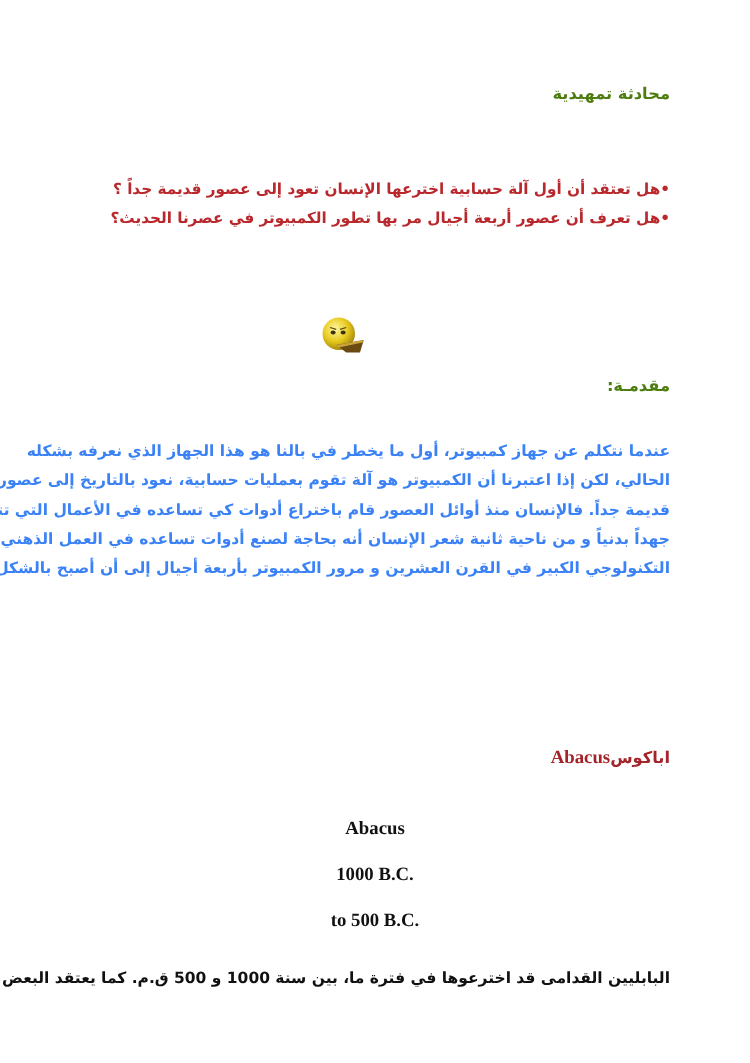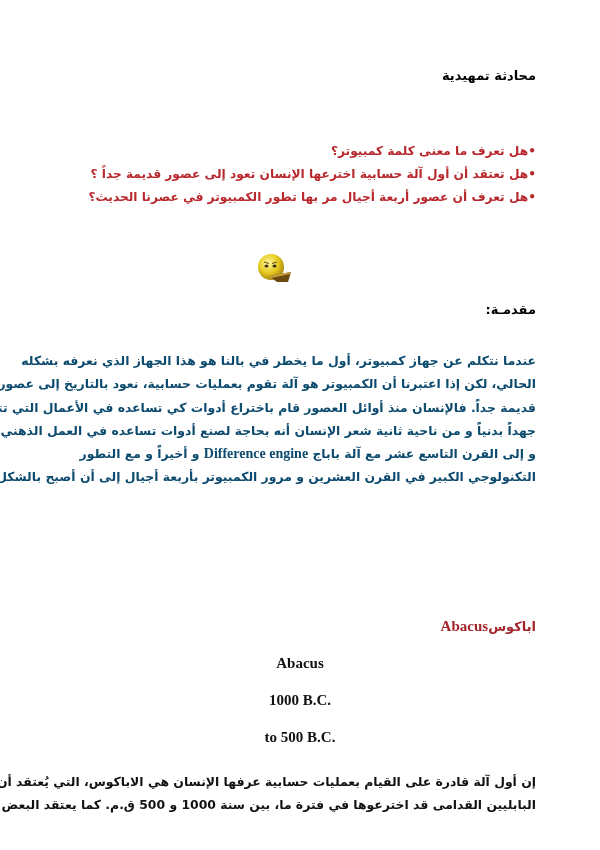--- a/index.html
+++ b/index.html
@@ -2,43 +2,43 @@
 <html><head>
 <meta charset="utf-8">
 <style>
   html, body { margin: 0; padding: 0; }
   body {
     width: 600px; height: 850px; background: #ffffff; position: relative; overflow: hidden;
     font-family: "DejaVu Sans", "Liberation Sans", sans-serif;
   }
   .rtl { direction: rtl; text-align: right; }
   .red-title {
-    position: absolute; color: #000000; font-weight: bold; font-size: 13px;
+    position: absolute; color: #4d7c0f; font-weight: bold; font-size: 13px;
     font-family: "DejaVu Sans", sans-serif;
   }
   #intro-title { top: 68px; right: 64px; }
   .questions {
     position: absolute; top: 140px; right: 64px; width: 480px;
     color: #b8282c; font-weight: bold; font-size: 12.2px; line-height: 23px;
     font-family: "DejaVu Sans", sans-serif;
   }
   .questions div { white-space: nowrap; }
   .smiley {
     position: absolute; top: 252px; left: 255px; width: 34px; height: 34px;
   }
   #muqaddima-title { top: 302px; right: 64px; font-size: 13px; }
   .para {
     position: absolute; top: 349px; right: 64px; width: 500px;
-    color: #0c4a6e; font-weight: bold; font-size: 12.4px; line-height: 23.3px;
+    color: #3b82f6; font-weight: bold; font-size: 12.4px; line-height: 23.3px;
     font-family: "DejaVu Sans", sans-serif;
   }
   .para div { white-space: nowrap; }
   .latin { font-family: "Liberation Serif", serif; font-weight: bold; font-size: 14px; }
   #abacus-title {
-    top: 598px; right: 64px; font-size: 13px; color: #a3242a; margin-top: 20px;
+    top: 598px; right: 64px; font-size: 13px; color: #a3242a;
   }
   #abacus-title .latin { font-size: 15px; color: #a3242a; }
   .center-block {
     position: absolute; left: 0; width: 600px; text-align: center;
     font-family: "Liberation Serif", serif; font-weight: bold; font-size: 15px; color: #111;
   }
   #cb1 { top: 655px; }
   #cb2 { top: 692px; }
   #cb3 { top: 729px; }
   .para2 {
@@ -47,21 +47,20 @@
     font-family: "DejaVu Sans", sans-serif;
   }
   .para2 div { white-space: nowrap; }
 </style>
 </head>
 <body>
 
 <div class="red-title rtl" id="intro-title">محادثة تمهيدية</div>
 
 <div class="questions rtl">
-  <div>•هل تعرف ما معنى كلمة كمبيوتر؟</div>
   <div>•هل تعتقد أن أول آلة حسابية اخترعها الإنسان تعود إلى عصور قديمة جداً ؟</div>
   <div>•هل تعرف أن عصور أربعة أجيال مر بها تطور الكمبيوتر في عصرنا الحديث؟</div>
 </div>
 
 <div class="smiley">
   <svg width="38" height="36" viewBox="0 0 38 36">
     <defs>
       <radialGradient id="g1" cx="40%" cy="35%" r="65%">
         <stop offset="0%" stop-color="#fff7a0"></stop>
         <stop offset="60%" stop-color="#e6c81c"></stop>
@@ -78,26 +77,24 @@
   </svg>
 </div>
 
 <div class="red-title rtl" id="muqaddima-title">مقدمـة:</div>
 
 <div class="para rtl">
   <div>عندما نتكلم عن جهاز كمبيوتر، أول ما يخطر في بالنا هو هذا الجهاز الذي نعرفه بشكله</div>
   <div>الحالي، لكن إذا اعتبرنا أن الكمبيوتر هو آلة تقوم بعمليات حسابية، نعود بالتاريخ إلى عصور</div>
   <div>قديمة جداً. فالإنسان منذ أوائل العصور قام باختراع أدوات كي تساعده في الأعمال التي تتطلب</div>
   <div>جهداً بدنياً و من ناحية ثانية شعر الإنسان أنه بحاجة لصنع أدوات تساعده في العمل الذهني و</div>
-  <div><span>و إلى القرن التاسع عشر مع آلة باباج </span><span class="latin">Difference engine</span><span> و أخيراً و مع التطور</span></div>
   <div>التكنولوجي الكبير في القرن العشرين و مرور الكمبيوتر بأربعة أجيال إلى أن أصبح بالشكل</div>
 </div>
 
 <div class="red-title rtl" id="abacus-title"><span>اباكوس</span><span class="latin">Abacus</span></div>
 
 <div class="center-block" id="cb1">Abacus</div>
 <div class="center-block" id="cb2">1000 B.C.</div>
 <div class="center-block" id="cb3">to 500 B.C.</div>
 
 <div class="para2 rtl">
-  <div>إن أول آلة قادرة على القيام بعمليات حسابية عرفها الإنسان هي الاباكوس، التي يُعتقد أن</div>
   <div>البابليين القدامى قد اخترعوها في فترة ما، بين سنة 1000 و 500 ق.م. كما يعتقد البعض بأن</div>
 </div>
 
 </body></html>

